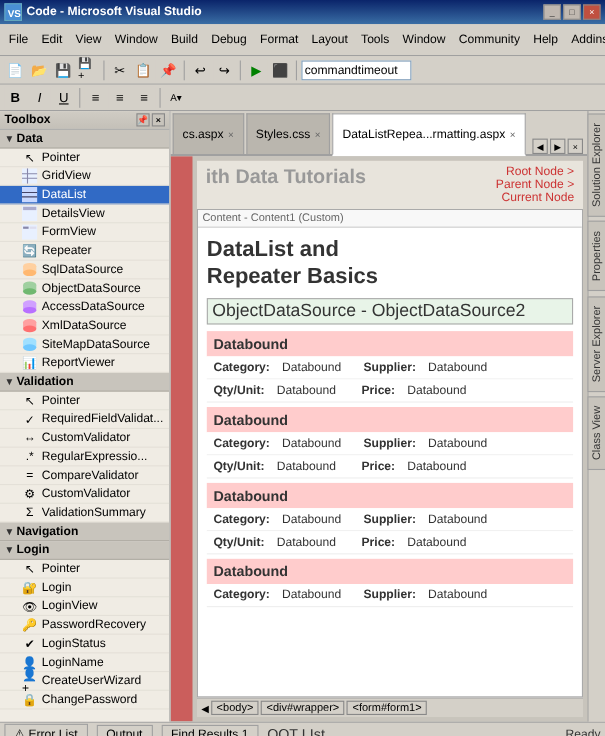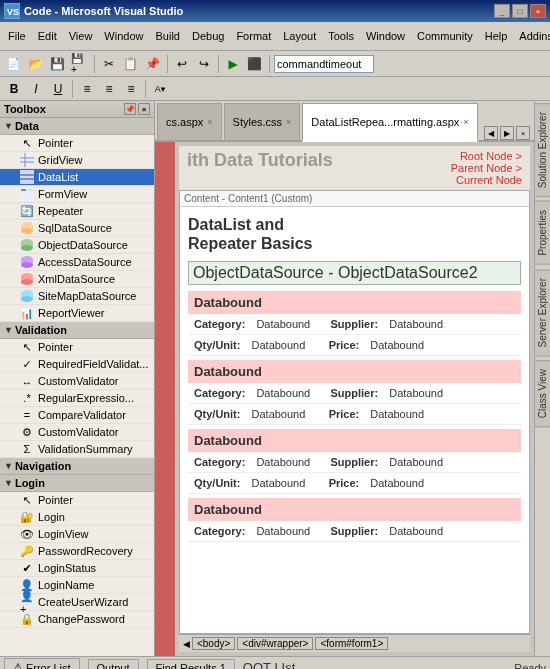--- a/index.html
+++ b/index.html
@@ -47,21 +47,21 @@
     .tab.active { background: #ffffff; border-bottom: 2px solid white; margin-bottom: -2px; }
     .tab-close { margin-left: 4px; font-size: 9px; color: #666; }
 
     
     .design-area { flex: 1; background: #c8c4bc; padding: 4px; overflow: hidden; display: flex; flex-direction: column; }
 
     
     .content-box { background: white; border: 1px solid #aaa; flex: 1; overflow: hidden; position: relative; }
     .content-label { font-size: 10px; color: #666; padding: 2px 4px; border-bottom: 1px solid #ccc; background: #f8f8f8; }
     .content-inner { padding: 8px; }
-    .content-title { font-size: 16px; font-weight: bold; color: #333; margin-bottom: 8px; line-height: 1.2; }
+    .content-title { font-size: 20px; font-weight: bold; color: #333; margin-bottom: 8px; line-height: 1.2; }
     .datasource-bar { background: #e8f4e8; border: 1px solid #aaa; padding: 2px 4px; font-size: 16px; margin-bottom: 6px; color: #333; }
 
     .datalist-item { margin-bottom: 4px; }
     .datalist-header { background: #ffcccc; padding: 4px 6px; font-size: 13px; font-weight: bold; color: #333; }
     .datalist-detail { padding: 4px 6px; font-size: 11px; color: #333; background: white; border-bottom: 1px solid #eee; }
     .datalist-detail span { margin-right: 8px; }
     .label-bold { font-weight: bold; }
 
     
     .right-sidebar { width: 16px; background: #d4d0c8; border-left: 1px solid #a0a0a0; display: flex; flex-direction: column; align-items: center; }
@@ -188,20 +188,29 @@
               <line x1="0" y1="5" x2="14" y2="5" stroke="#446" stroke-width="1"></line>
               <line x1="0" y1="9" x2="14" y2="9" stroke="#446" stroke-width="1"></line>
             </svg>
         </span>
         <span>DataList</span>
       </div>
       <div class="toolbox-item">
         <span class="tool-icon">
           <svg width="14" height="14">
               <rect x="0" y="0" width="14" height="14" fill="#e8f0ff"></rect>
+              <rect x="1" y="1" width="12" height="3" fill="#aac"></rect>
+            </svg>
+        </span>
+        <span>DetailsView</span>
+      </div>
+      <div class="toolbox-item">
+        <span class="tool-icon">
+          <svg width="14" height="14">
+              <rect x="0" y="0" width="14" height="14" fill="#e8f0ff"></rect>
               <rect x="1" y="2" width="5" height="2" fill="#88a"></rect>
               <rect x="7" y="2" width="6" height="2" fill="#dde"></rect>
             </svg>
         </span>
         <span>FormView</span>
       </div>
       <div class="toolbox-item">
         <span class="tool-icon">🔄</span>
         <span>Repeater</span>
       </div>

